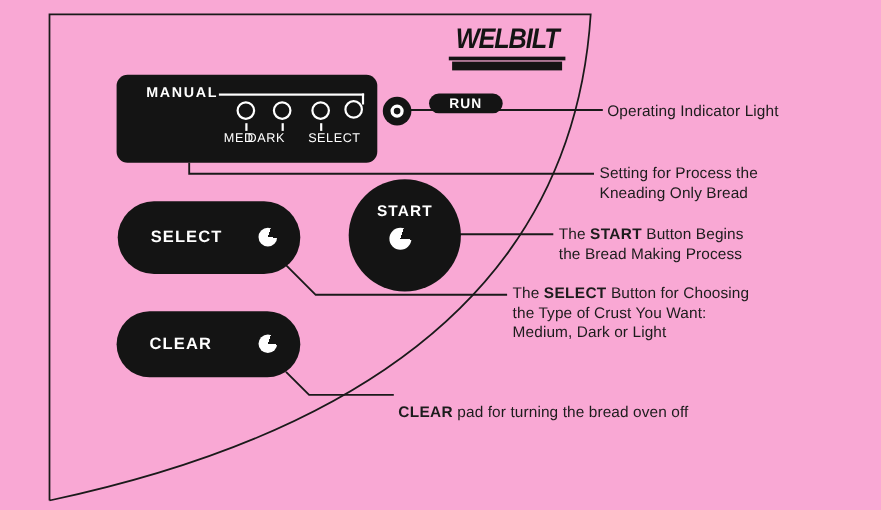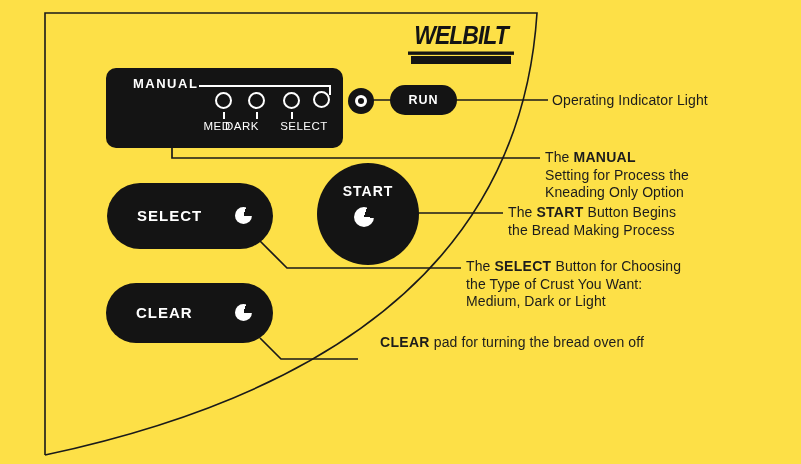--- a/index.html
+++ b/index.html
@@ -1,17 +1,17 @@
 <!DOCTYPE html>
 <html><head>
 <meta charset="utf-8">
 <style>
   html,body{margin:0;padding:0;background:#ffffff;}
   .canvas{
-    position:relative;width:801px;height:464px;background:#fde047;
+    position:relative;width:801px;height:464px;background:#f9a8d4;
     font-family:"Liberation Sans",sans-serif;color:#1a1a1a;overflow:hidden;
   }
   svg.lines{position:absolute;left:0;top:0;z-index:0;}
 
   
   .logo{position:absolute;left:408px;top:22px;width:106px;z-index:2;}
   .logo-text{
     font-style:italic;font-weight:700;font-size:23px;letter-spacing:-1px;
     transform:scaleY(1.12);color:#141414;border-bottom:3px solid #141414;
     padding-bottom:1px;text-align:center;
@@ -41,21 +41,21 @@
     font-size:11.5px;font-weight:400;letter-spacing:0.5px;white-space:nowrap;
   }
 
   
   .run-light{
     position:absolute;left:348px;top:88px;width:26px;height:26px;background:#141414;
     border-radius:50%;display:flex;align-items:center;justify-content:center;z-index:1;
   }
   .run-light-ring{width:6px;height:6px;border:3px solid #fff;border-radius:50%;background:#141414;}
   .run-pill{
-    position:absolute;left:390px;top:85px;width:67px;height:30px;background:#141414;
+    position:absolute;left:390px;top:85px;width:67px;height:18px;background:#141414;
     border-radius:15px;display:flex;align-items:center;justify-content:center;z-index:1;
   }
   .run-pill span{color:#fff;font-size:12.5px;font-weight:600;letter-spacing:1px;}
 
   
   .btn{position:absolute;background:#141414;z-index:1;}
   .btn-select{left:107px;top:183px;width:166px;height:66px;border-radius:33px;}
   .btn-clear{left:106px;top:283px;width:167px;height:60px;border-radius:30px;}
   .btn-start{left:317px;top:163px;width:102px;height:102px;border-radius:50%;}
   .btn-label{
@@ -72,21 +72,21 @@
   .btn-clear .notch{left:129px;top:21px;width:17px;height:17px;}
   .btn-start .notch{left:37px;top:44px;width:20px;height:20px;}
 
   
   .note{position:absolute;font-size:14px;line-height:17.5px;letter-spacing:0.1px;color:#1c1c1c;z-index:2;}
   .note b{font-weight:700;letter-spacing:0.3px;}
   .note-operating{left:552px;top:92px;}
   .note-manual{left:545px;top:149px;width:190px;}
   .note-start{left:508px;top:204px;width:190px;}
   .note-select{left:466px;top:258px;width:245px;}
-  .note-clear{left:362px;top:334px;width:300px;text-align:center;}
+  .note-clear{left:362px;top:366px;width:300px;}
 </style>
 </head>
 <body>
 
 <div class="canvas">
 
   <svg class="lines" width="801" height="464" viewBox="0 0 801 464">
     <path d="M45,455 L45,13 L537,13 Q515,355 45,455" fill="none" stroke="#1a1a1a" stroke-width="1.6"></path>
     <path d="M361,100 L548,100" fill="none" stroke="#1a1a1a" stroke-width="1.7"></path>
     <path d="M172,148 L172,158 L540,158" fill="none" stroke="#1a1a1a" stroke-width="1.7"></path>
@@ -138,23 +138,22 @@
   <div class="btn btn-clear">
     <span class="btn-label">CLEAR</span>
     <span class="notch"></span>
   </div>
 
   <div class="note note-operating">
     <span>Operating Indicator Light</span>
   </div>
 
   <div class="note note-manual">
-    <div><span>The </span><b>MANUAL</b></div>
     <div>Setting for Process the</div>
-    <div>Kneading Only Option</div>
+    <div>Kneading Only Bread</div>
   </div>
 
   <div class="note note-select">
     <div><span>The </span><b>SELECT</b><span> Button for Choosing</span></div>
     <div>the Type of Crust You Want:</div>
     <div>Medium, Dark or Light</div>
   </div>
 
   <div class="note note-start">
     <div><span>The </span><b>START</b><span> Button Begins</span></div>

